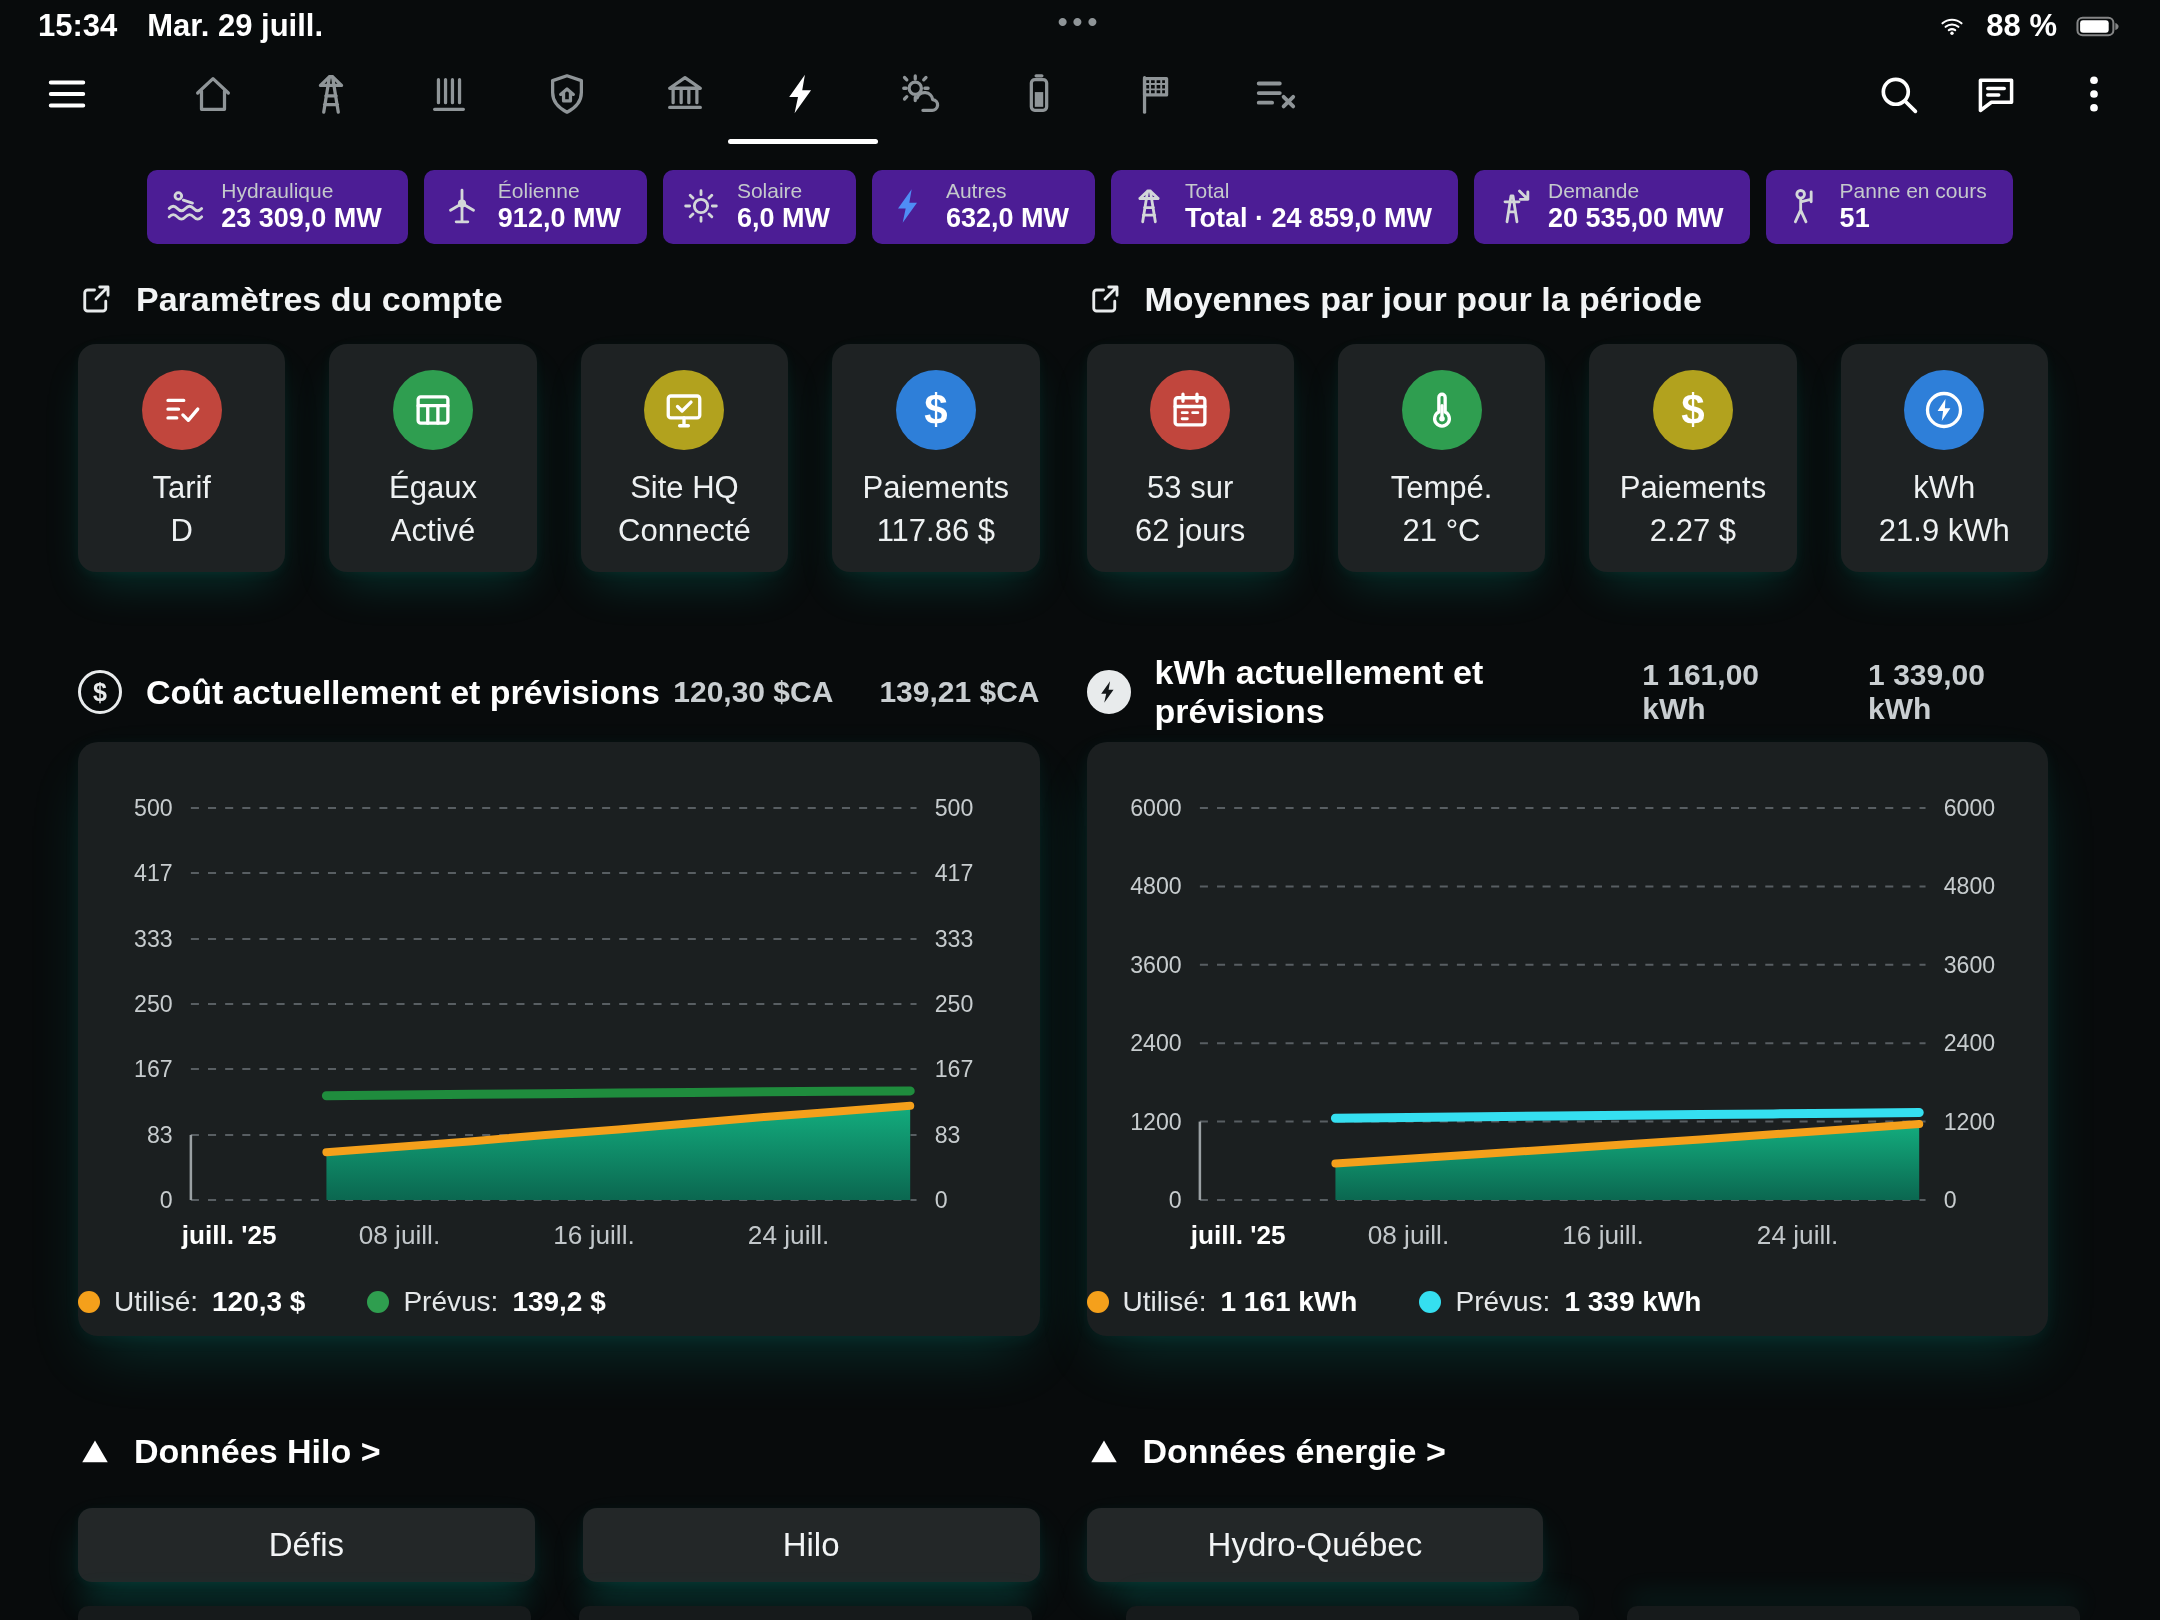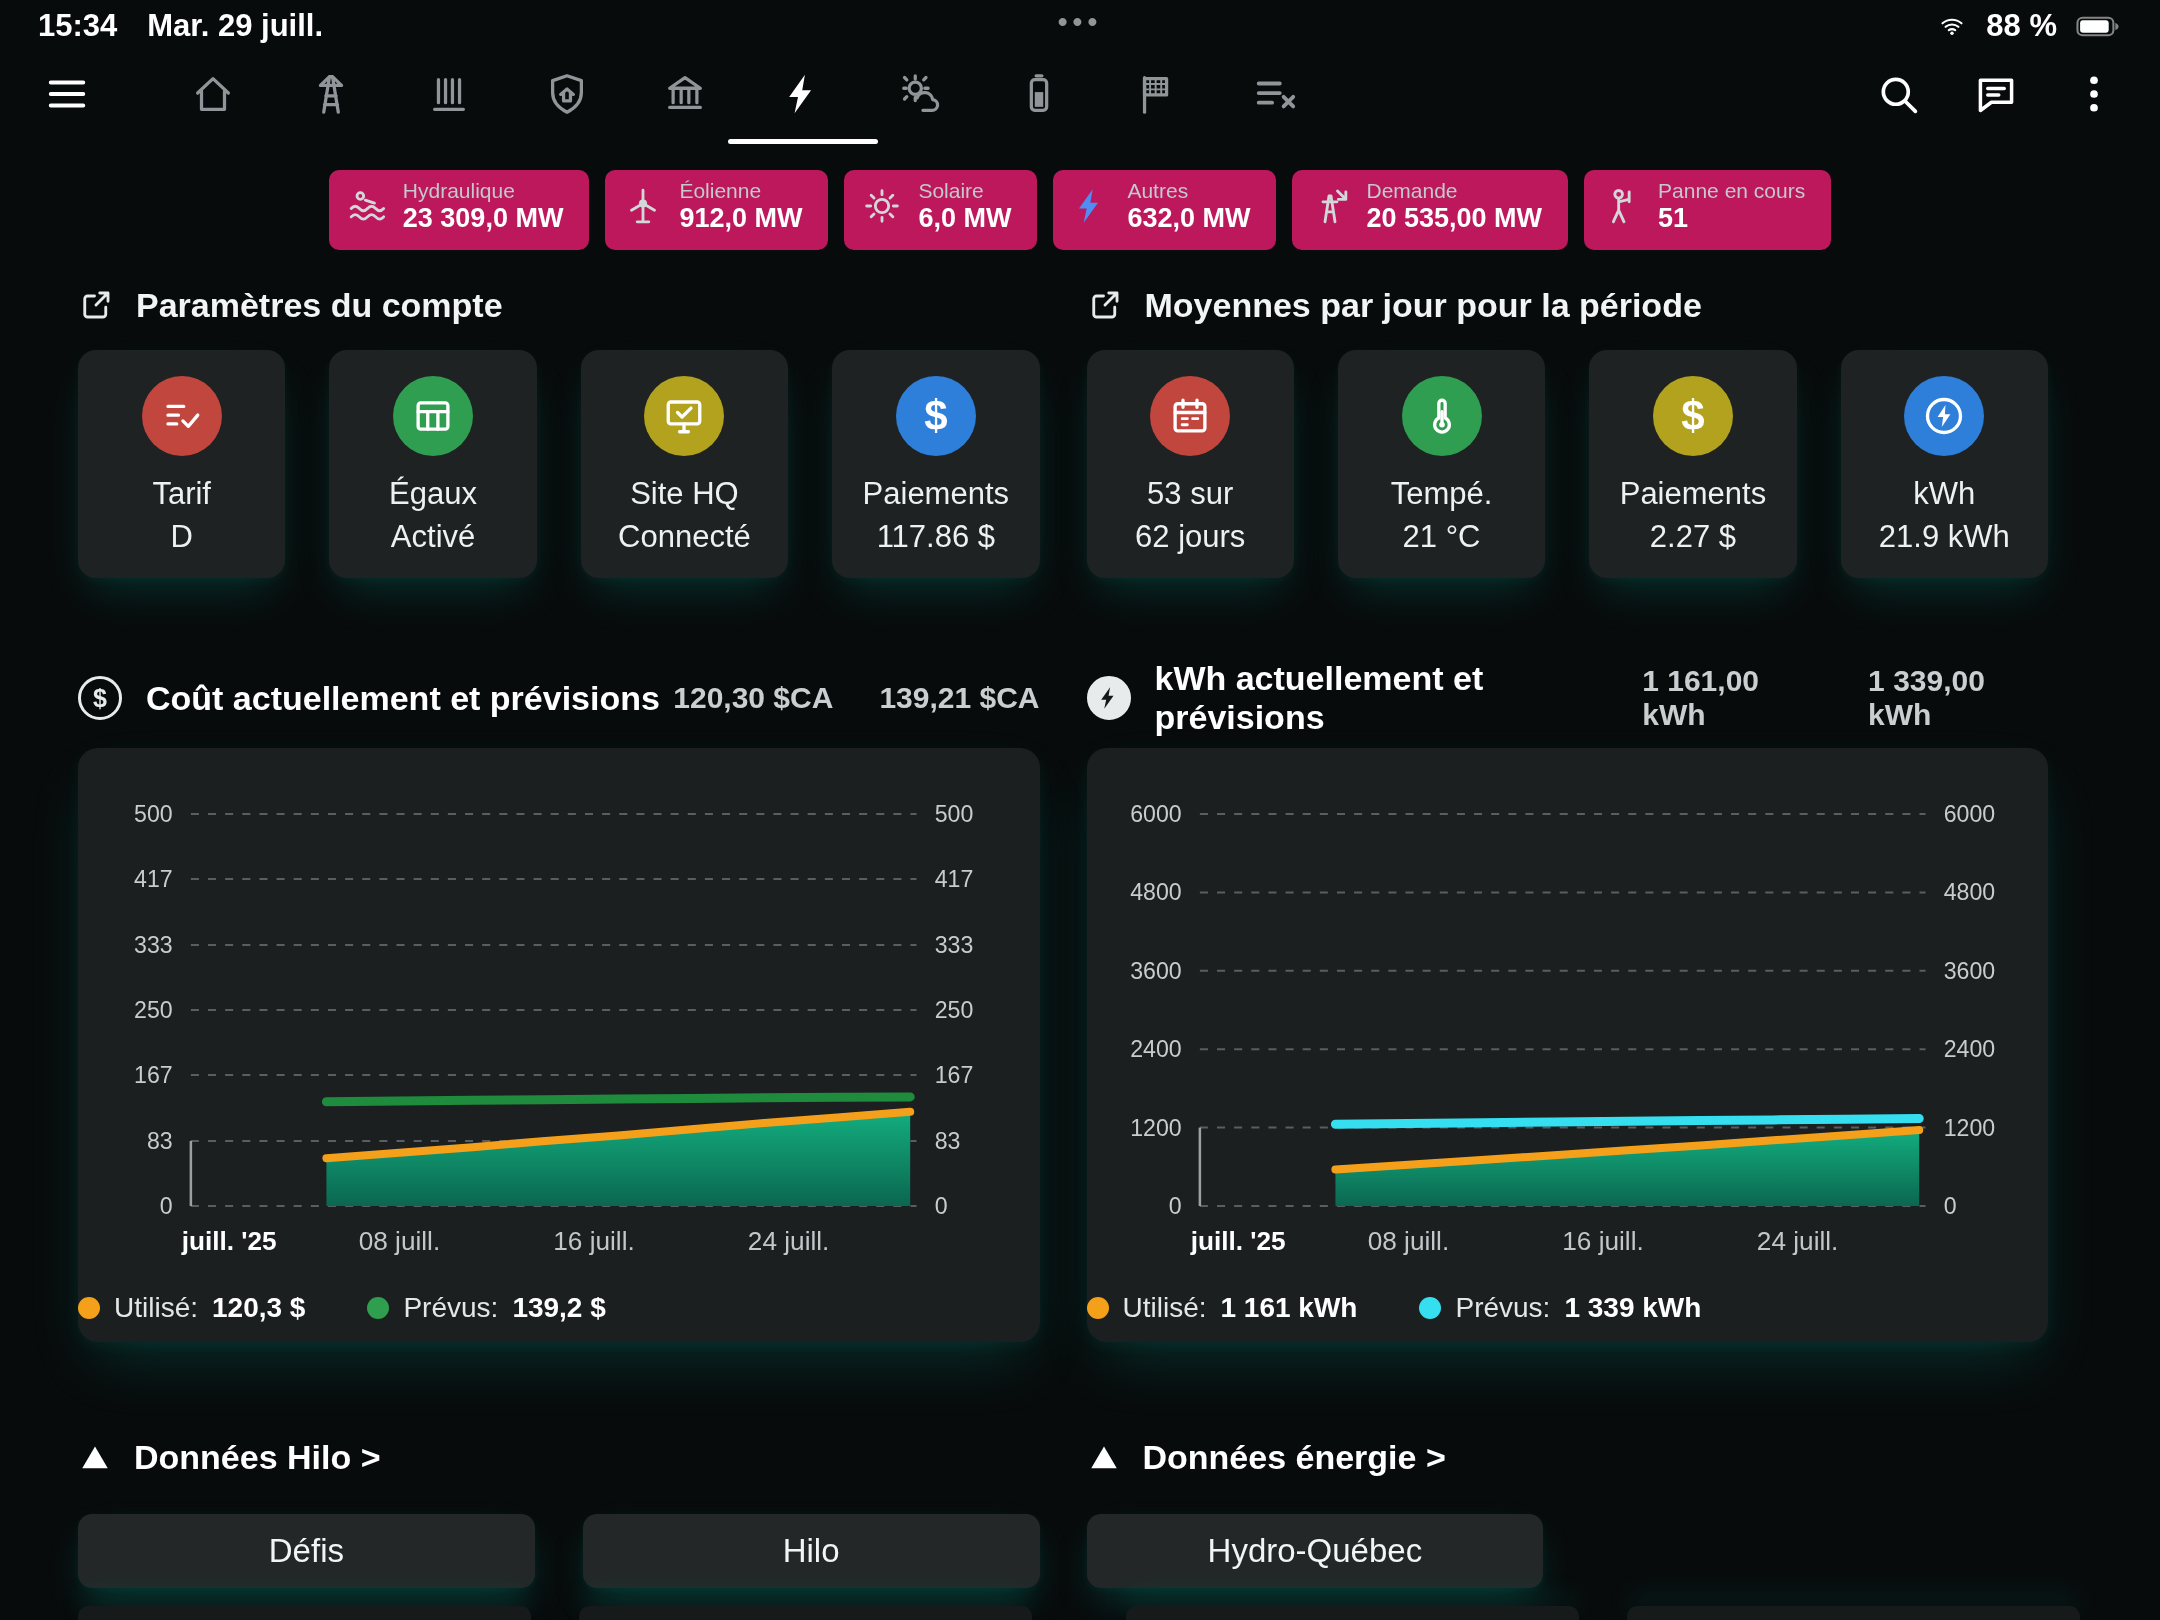--- a/index.html
+++ b/index.html
@@ -19,21 +19,21 @@
 .nav-left{display:flex;align-items:stretch}
 .nav-item{width:118px;display:flex;align-items:center;justify-content:center;color:#8f9598;position:relative;cursor:pointer}
 .nav-item.menu{width:84px;justify-content:flex-start;color:#fff;margin-right:26px}
 .nav-item.active{color:#fff}
 .nav-item.active::after{content:"";position:absolute;bottom:0;left:50%;transform:translateX(-50%);width:150px;height:5px;background:#fff;border-radius:3px}
 .nav-right{margin-left:auto;display:flex;align-items:center;gap:54px;color:#fff}
 .nav-right .nav-ricon{cursor:pointer}
 
 
 .chips{display:flex;justify-content:center;gap:16px;margin-top:26px}
-.chip{display:flex;align-items:center;gap:16px;background:#be185d;border-radius:10px;padding:8px 26px 16px 18px;cursor:pointer}
+.chip{display:flex;align-items:center;gap:16px;background:#4c1d95;border-radius:10px;padding:8px 26px 10px 18px;cursor:pointer}
 .chip-icon{color:#d3d7d9}
 .chip-icon.blue{color:#4f8df5}
 .chip-label{font-size:21px;line-height:25px;color:#c4c9cc}
 .chip-value{font-size:27px;line-height:31px;font-weight:bold;color:#fff}
 
 
 .main{display:grid;grid-template-columns:1fr 1fr;column-gap:47px;padding:0 112px 0 78px;margin-top:32px}
 .section-title{display:flex;align-items:center;gap:22px;font-size:34px;font-weight:600;color:#f2f4f5;height:46px}
 .section-icon{color:#e8ebec}
 .cards{display:grid;grid-template-columns:repeat(4,1fr);gap:44px;margin-top:22px}
@@ -215,20 +215,29 @@
       <div class="chip-value">6,0 MW</div>
     </div>
   </div>
   <div class="chip">
     <svg class="chip-icon blue" width="40" height="40" viewBox="0 0 24 24">
         <path d="M13 2 4.8 13.5h4.6L7.6 22l8.6-12h-4.6L13 2Z" fill="currentColor"></path>
       </svg>
     <div class="chip-text">
       <div class="chip-label">Autres</div>
       <div class="chip-value">632,0 MW</div>
+    </div>
+  </div>
+  <div class="chip">
+    <svg class="icon chip-icon" width="40" height="40" viewBox="0 0 24 24">
+        <path d="M8.2 21.5 11.2 3h1.6l3 18.5M6.5 7.5h11M9.3 13h5.4M8.6 17.5h6.8M11.2 3 6.5 7.5M12.8 3l4.7 4.5"></path>
+      </svg>
+    <div class="chip-text">
+      <div class="chip-label">Total</div>
+      <div class="chip-value">Total · 24 859,0 MW</div>
     </div>
   </div>
   <div class="chip">
     <svg class="icon chip-icon" width="40" height="40" viewBox="0 0 24 24">
         <path d="M9 21.5 11.4 6h1.2L15 21.5M7.8 9.5h8.4M10 15.5h4"></path>
         <path d="M17 8h4.5V3.5M21.5 8l-5-5"></path>
       </svg>
     <div class="chip-text">
       <div class="chip-label">Demande</div>
       <div class="chip-value">20 535,00 MW</div>

